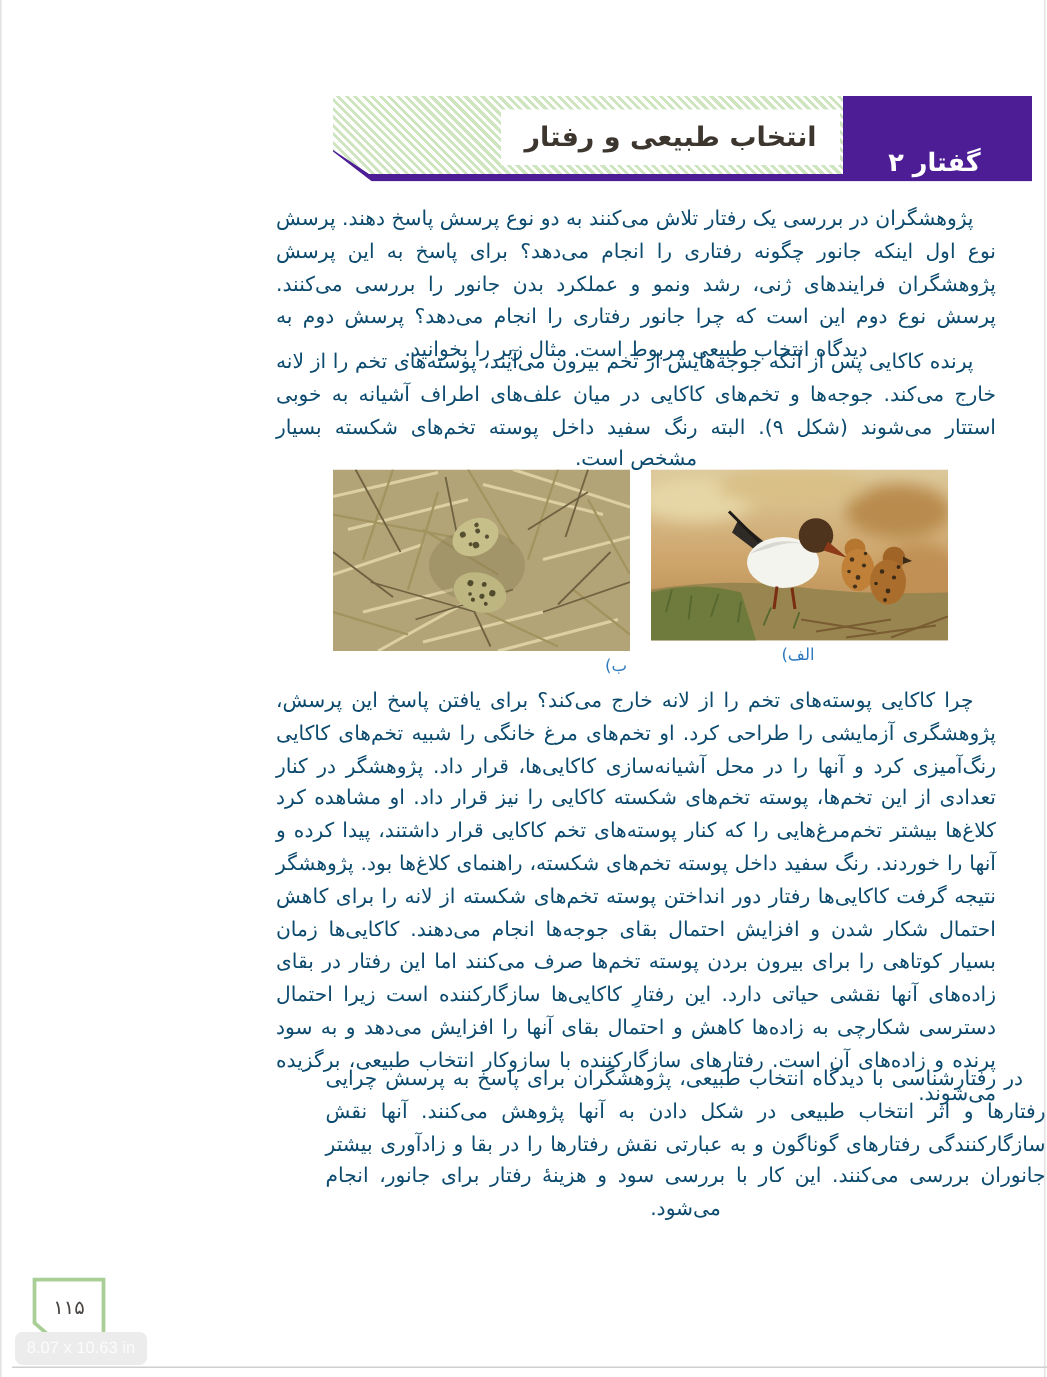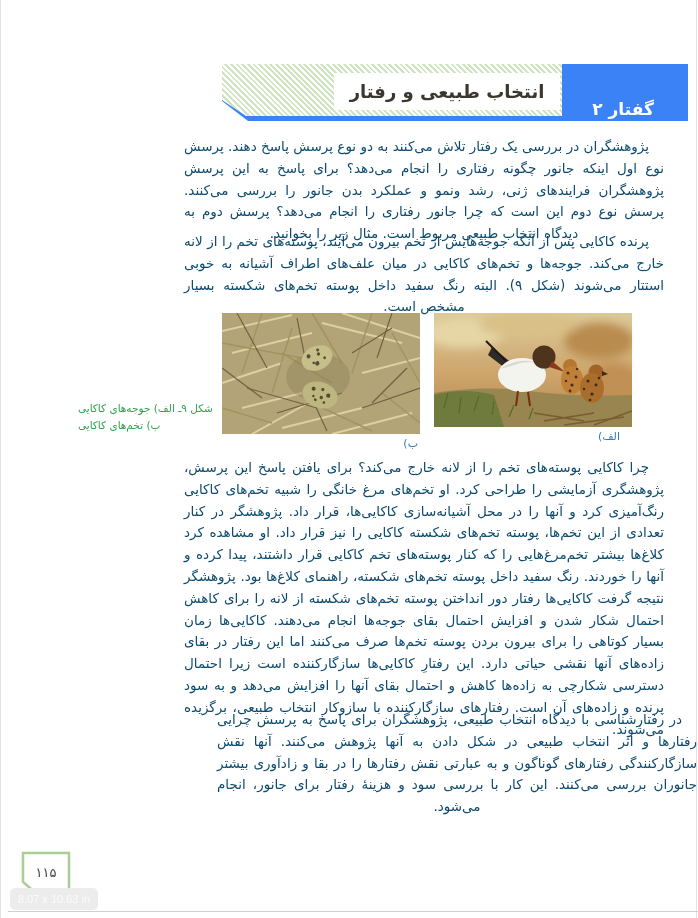--- a/index.html
+++ b/index.html
@@ -7,21 +7,21 @@
     position:relative;width:698px;height:918px;overflow:hidden;background:#ffffff;
     font-family:"DejaVu Sans","Liberation Sans",sans-serif;direction:rtl;
   }
   .edge-left{position:absolute;left:0;top:0;bottom:0;width:1px;background:#e2e2e2;}
   .edge-right{position:absolute;left:696px;top:0;bottom:0;width:1px;background:#e2e2e2;}
   .edge-bottom{position:absolute;left:8px;right:0;top:911px;height:1px;background:#cfcfcf;}
 
   
   .banner{
     position:absolute;left:222px;top:64px;width:466px;height:57px;
-    background:#3b82f6;
+    background:#4c1d95;
     clip-path:polygon(0 0,100% 0,100% 100%,26px 100%,0 calc(100% - 20px));
   }
   .banner-hatch{
     position:absolute;left:0;top:0;bottom:5px;width:340px;
     background:repeating-linear-gradient(45deg,#ffffff 0 2px,#cee5c0 2px 4px);
     clip-path:polygon(0 0,100% 0,100% 100%,24px 100%,0 calc(100% - 16px));
   }
   .banner-goftar{
     position:absolute;right:0;top:16px;width:130px;height:100%;
     display:flex;align-items:center;justify-content:center;
@@ -42,21 +42,21 @@
   .para-1{top:136px;}
   .para-2{top:231px;}
   .para-3{top:457px;text-align-last:right;}
   .para-4{top:709px;margin-left:33px;}
 
   
   .photo-b{position:absolute;left:222px;top:313px;width:198px;height:121px;}
   .photo-a{position:absolute;left:434px;top:313px;width:198px;height:114px;}
   .photo-a svg,.photo-b svg{display:block;width:100%;height:100%;}
   .figlabel{position:absolute;color:#2e7bbf;font-size:11px;}
-  .figlabel-a{left:424px;top:430px;width:196px;text-align:right;}
+  .figlabel-a{left:434px;top:430px;width:196px;text-align:center;}
   .figlabel-b{left:222px;top:437px;width:196px;text-align:right;}
   .caption{
     position:absolute;left:78px;top:400px;width:140px;
     color:#2fa34b;font-size:10.5px;line-height:17px;text-align:left;
   }
   .caption .cap-line{white-space:nowrap;}
 
   
   .page-badge{position:absolute;left:21px;top:851px;width:50px;height:46px;}
   .page-badge svg{position:absolute;left:0;top:0;}
@@ -222,24 +222,20 @@
             <circle cx="156" cy="87" r="1.3"></circle>
           </g>
         <path d="M168,58 L174,61 L168,63 Z" fill="#3a2a16"></path>
       </g>
     </svg>
   </div>
 
   <div class="figlabel figlabel-a">الف)</div>
   <div class="figlabel figlabel-b">ب)</div>
 
-  <div class="caption">
-    <div class="cap-line">شکل ۹ـ الف) جوجه‌های کاکایی</div>
-    <div class="cap-line">ب) تخم‌های کاکایی</div>
-  </div>
 
   <div class="para para-3">چرا کاکایی پوسته‌های تخم را از لانه خارج می‌کند؟ برای یافتن پاسخ این پرسش، پژوهشگری آزمایشی را طراحی کرد. او تخم‌های مرغ خانگی را شبیه تخم‌های کاکایی رنگ‌آمیزی کرد و آنها را در محل آشیانه‌سازی کاکایی‌ها، قرار داد. پژوهشگر در کنار تعدادی از این تخم‌ها، پوسته تخم‌های شکسته کاکایی را نیز قرار داد. او مشاهده کرد کلاغ‌ها بیشتر تخم‌مرغ‌هایی را که کنار پوسته‌های تخم کاکایی قرار داشتند، پیدا کرده و آنها را خوردند. رنگ سفید داخل پوسته تخم‌های شکسته، راهنمای کلاغ‌ها بود. پژوهشگر نتیجه گرفت کاکایی‌ها رفتار دور انداختن پوسته تخم‌های شکسته از لانه را برای کاهش احتمال شکار شدن و افزایش احتمال بقای جوجه‌ها انجام می‌دهند. کاکایی‌ها زمان بسیار کوتاهی را برای بیرون بردن پوسته تخم‌ها صرف می‌کنند اما این رفتار در بقای زاده‌های آنها نقشی حیاتی دارد. این رفتارِ کاکایی‌ها سازگارکننده است زیرا احتمال دسترسی شکارچی به زاده‌ها کاهش و احتمال بقای آنها را افزایش می‌دهد و به سود پرنده و زاده‌های آن است. رفتارهای سازگارکننده با سازوکار انتخاب طبیعی، برگزیده می‌شوند.</div>
   <div class="para para-4">در رفتارشناسی با دیدگاه انتخاب طبیعی، پژوهشگران برای پاسخ به پرسش چرایی رفتارها و اثر انتخاب طبیعی در شکل دادن به آنها پژوهش می‌کنند. آنها نقش سازگارکنندگی رفتارهای گوناگون و به عبارتی نقش رفتارها را در بقا و زادآوری بیشتر جانوران بررسی می‌کنند. این کار با بررسی سود و هزینهٔ رفتار برای جانور، انجام می‌شود.</div>
 
   <div class="page-badge">
     <svg width="50" height="46" viewBox="0 0 50 46">
       <path d="M2 2 H48 V44 H17 L2 31 Z" fill="#ffffff" stroke="#a9cf97" stroke-width="2.5" stroke-linejoin="miter"></path>
     </svg>
     <div class="num">۱۱۵</div>
   </div>

